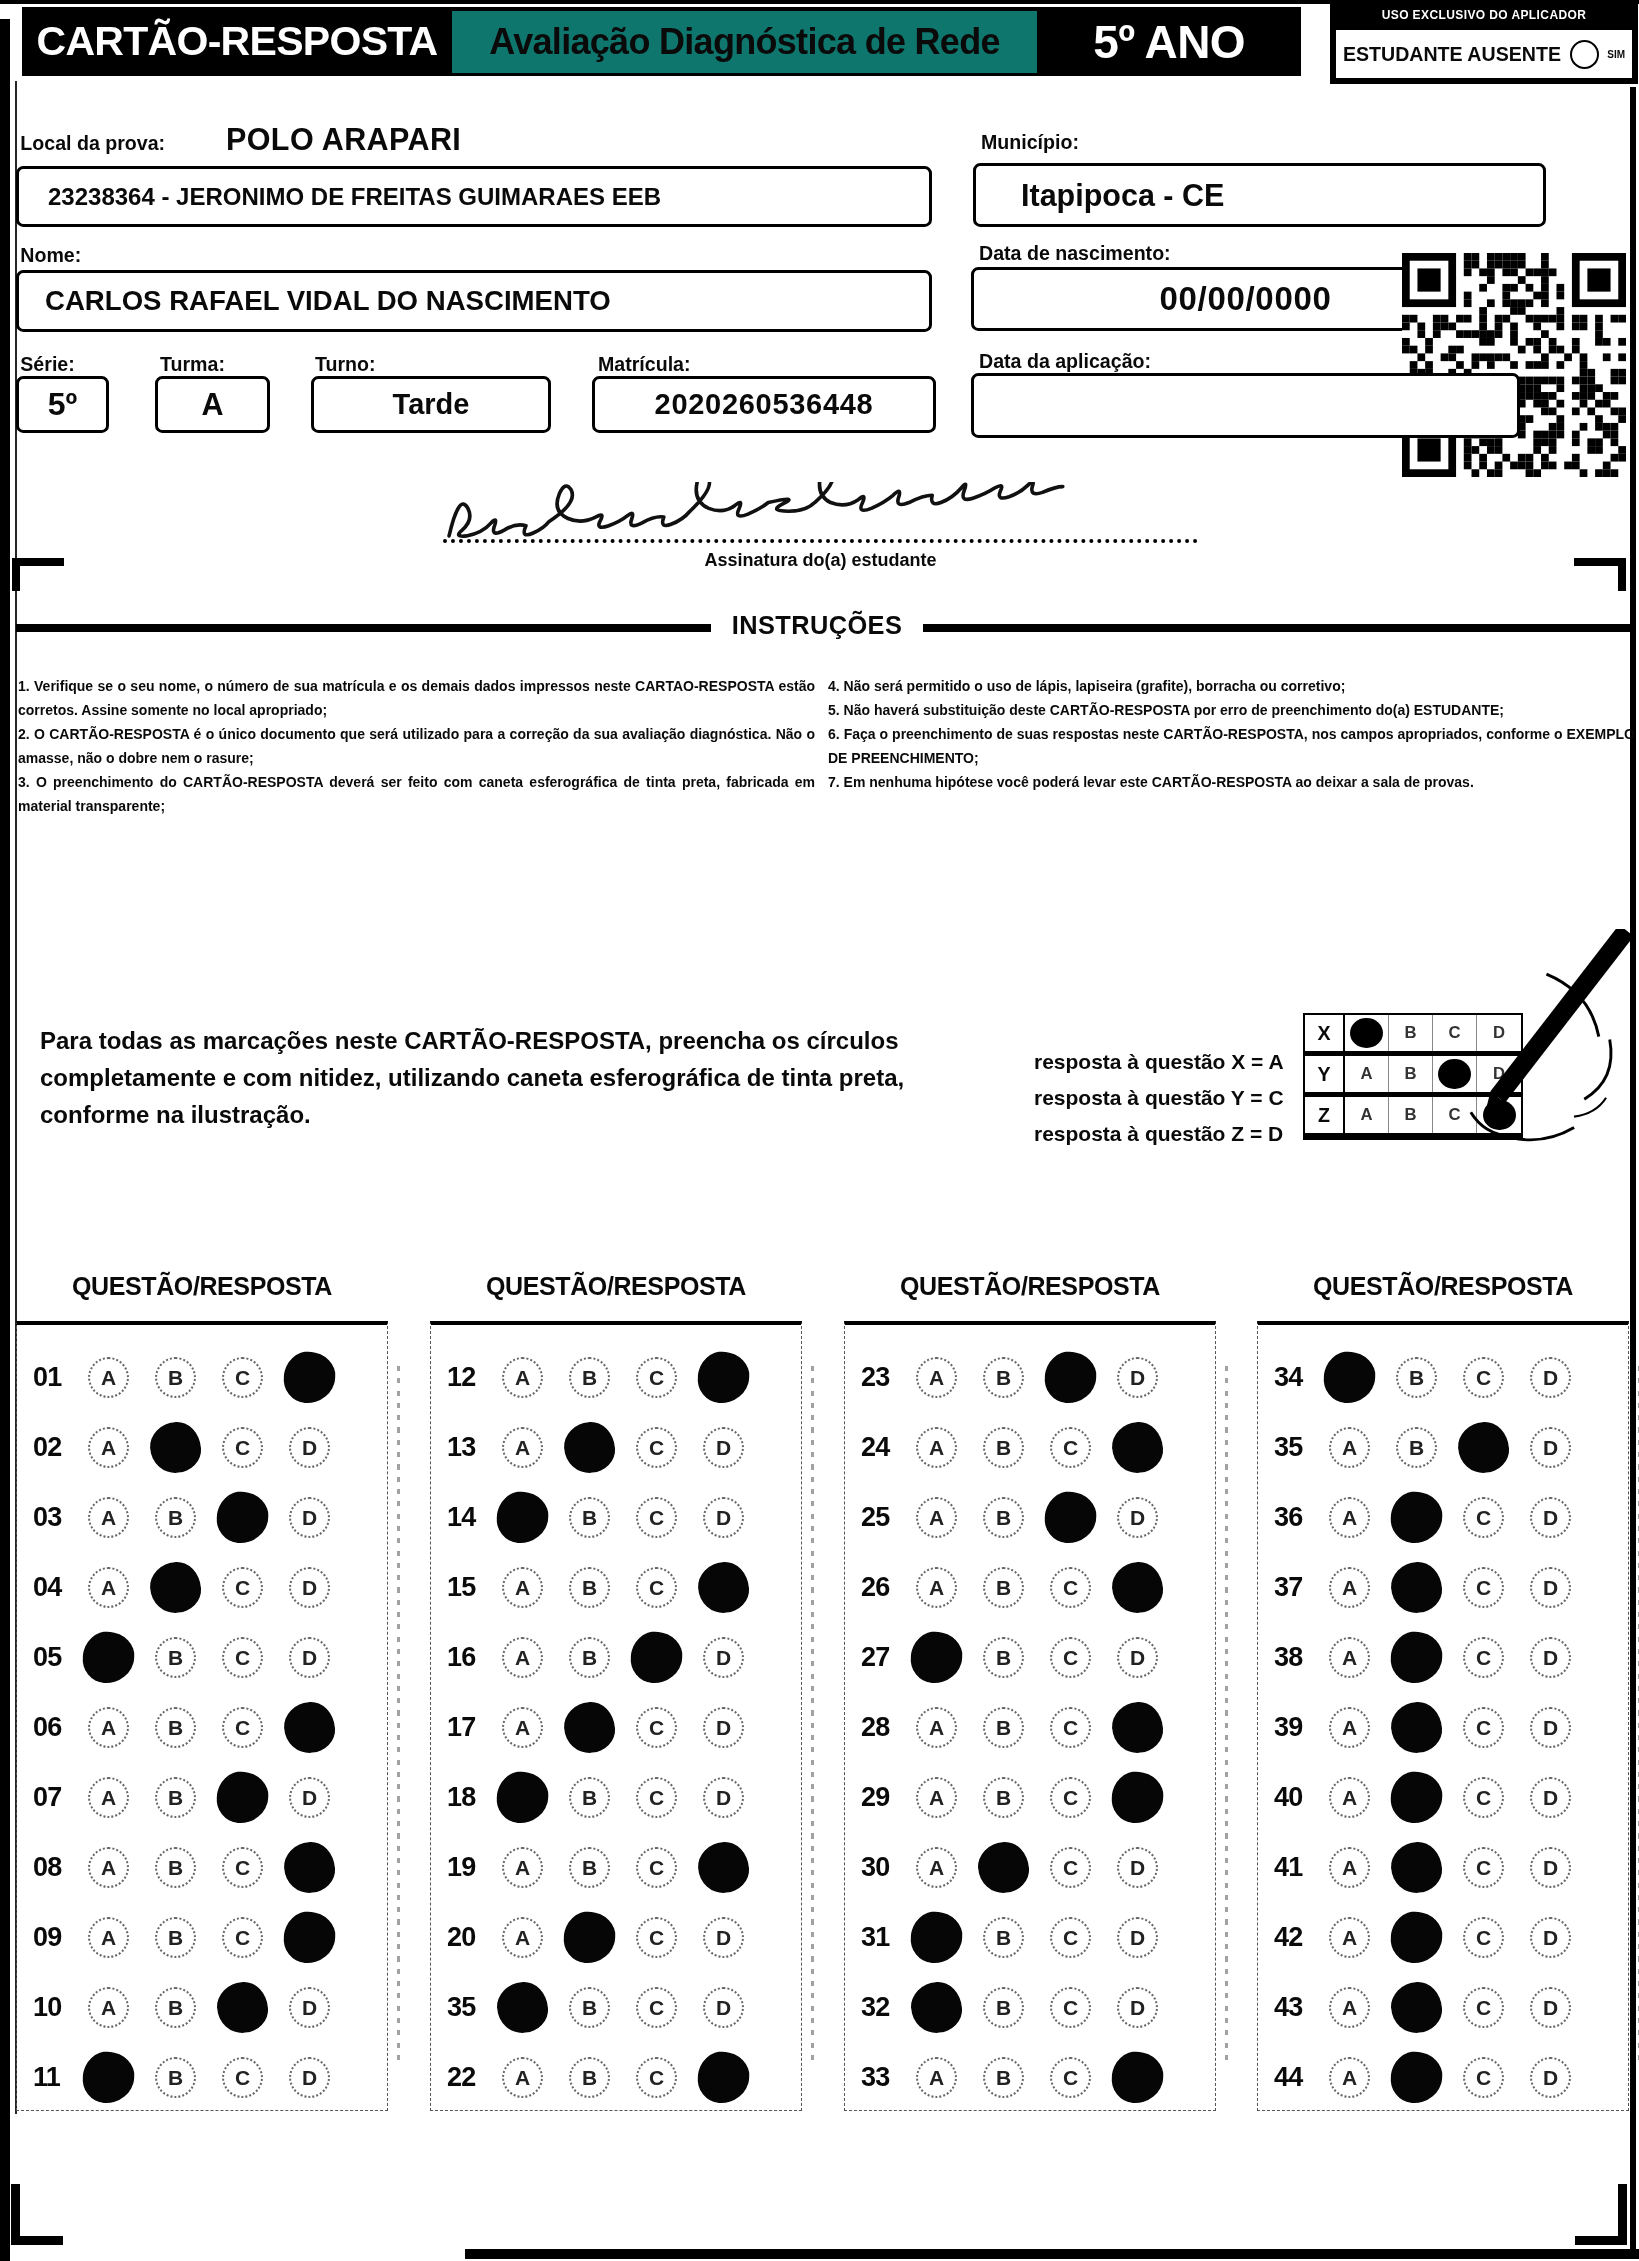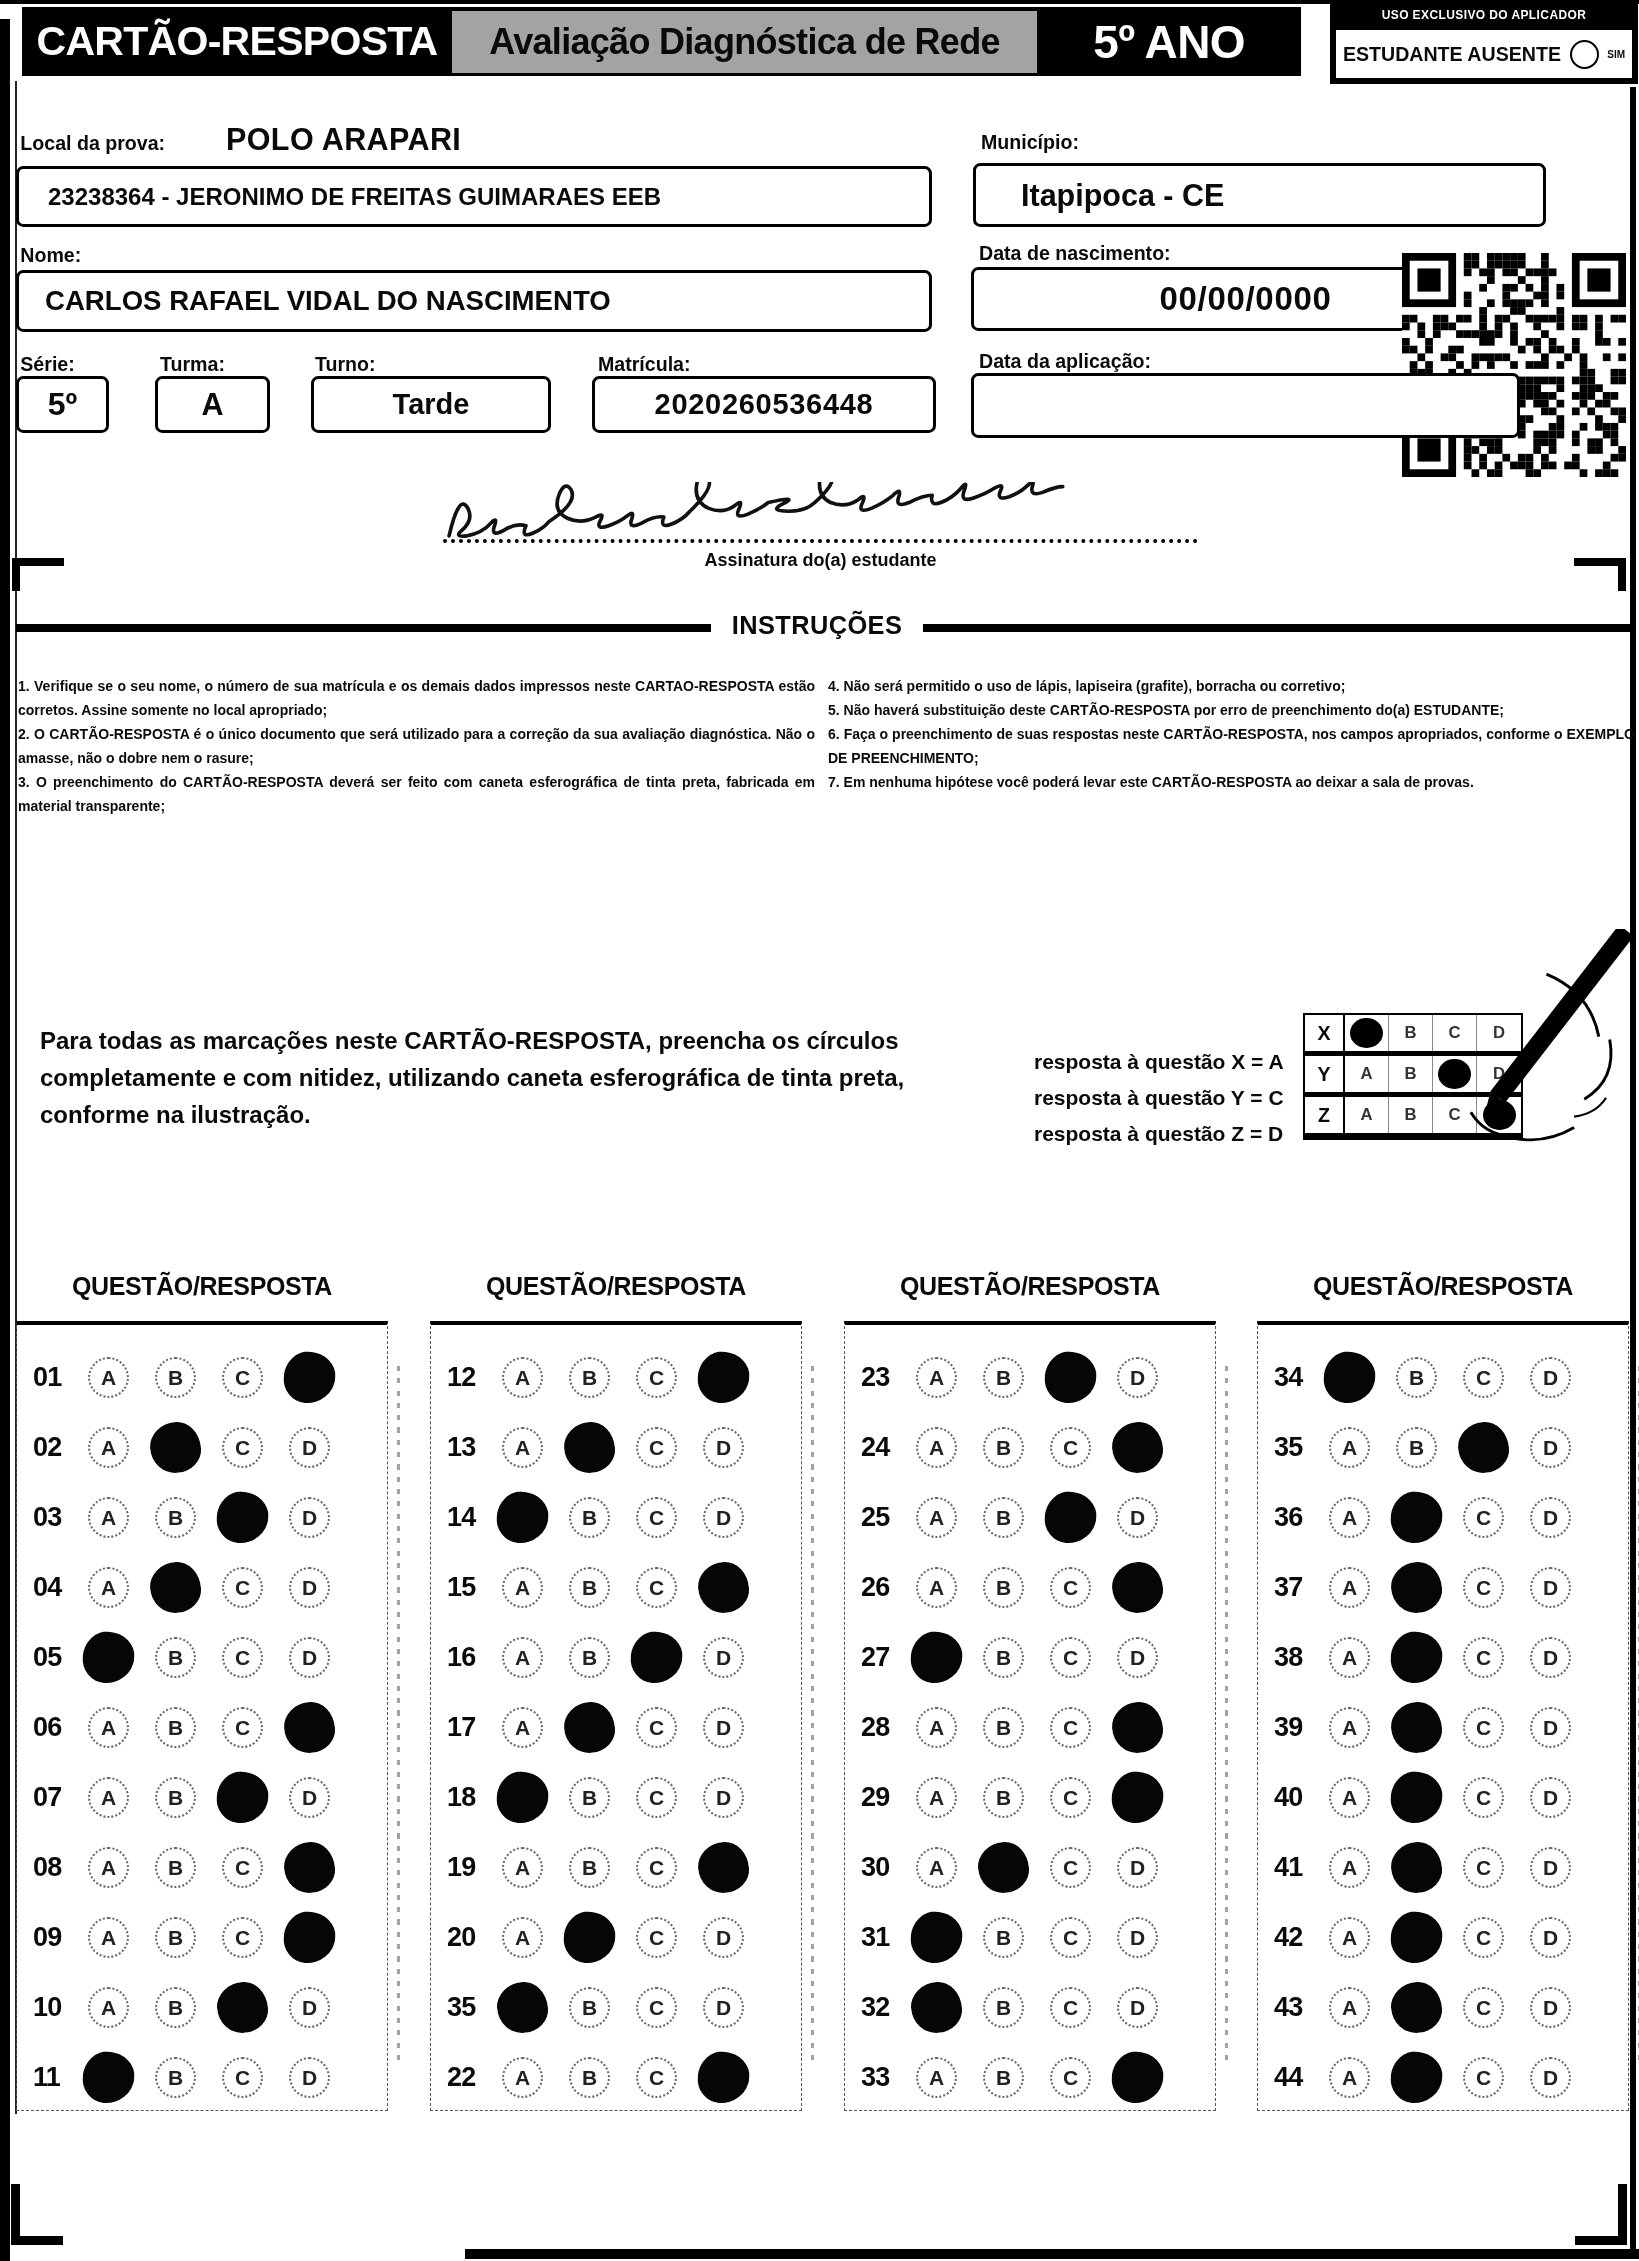--- a/index.html
+++ b/index.html
@@ -14,21 +14,21 @@
   .edge-right{left:1630px;top:87px;width:5.8px;height:2162px;background:#000;}
   .edge-bottom{left:465px;top:2249px;width:1175px;height:10.2px;background:#000;}
   .blc{left:11px;top:2184px;width:52px;height:61px;border-left:9.4px solid #000;border-bottom:9.4px solid #000;}
   .brc{left:1575px;top:2184px;width:52px;height:61px;border-right:9.4px solid #000;border-bottom:9.4px solid #000;}
   .tlm{left:12.3px;top:558px;width:52px;height:33px;border-left:8px solid #000;border-top:8px solid #000;}
   .trm{left:1574px;top:558px;width:52px;height:33px;border-right:8px solid #000;border-top:8px solid #000;}
 
   
   .band{left:22px;top:7.3px;width:1279px;height:69px;background:#000;display:flex;align-items:stretch;}
   .band-title{width:430px;color:#fff;font-size:41px;font-weight:bold;letter-spacing:-0.7px;display:flex;align-items:center;justify-content:center;}
-  .band-sub{width:585px;background:#a3a3a3;margin:3.6px 0;display:flex;align-items:center;justify-content:center;font-size:36px;font-weight:bold;letter-spacing:-0.7px;}
+  .band-sub{width:585px;background:#0f766e;margin:3.6px 0;display:flex;align-items:center;justify-content:center;font-size:36px;font-weight:bold;letter-spacing:-0.7px;}
   .band-grade{flex:1;color:#fff;font-size:46px;font-weight:bold;display:flex;align-items:center;justify-content:center;letter-spacing:-0.7px;}
   .applicator{left:1330px;top:2.9px;width:308px;height:81px;background:#000;}
   .app-label{color:#fff;font-size:12px;font-weight:bold;text-align:center;padding-top:5.1px;letter-spacing:0.4px;}
   .app-inner{position:absolute;left:5.8px;right:5.8px;top:27.6px;bottom:5.8px;background:#fff;display:flex;align-items:center;justify-content:center;gap:8.7px;font-size:19.6px;font-weight:bold;}
   .absent-circle{width:29px;height:29px;border:2.2px solid #000;border-radius:50%;flex:0 0 auto;}
   .sim{font-size:10px;}
 
   
   .lbl{position:absolute;font-size:19.6px;font-weight:bold;}
   .fbox{position:absolute;border:3.6px solid #000;border-radius:7.3px;background:#fff;display:flex;align-items:center;font-weight:bold;}

